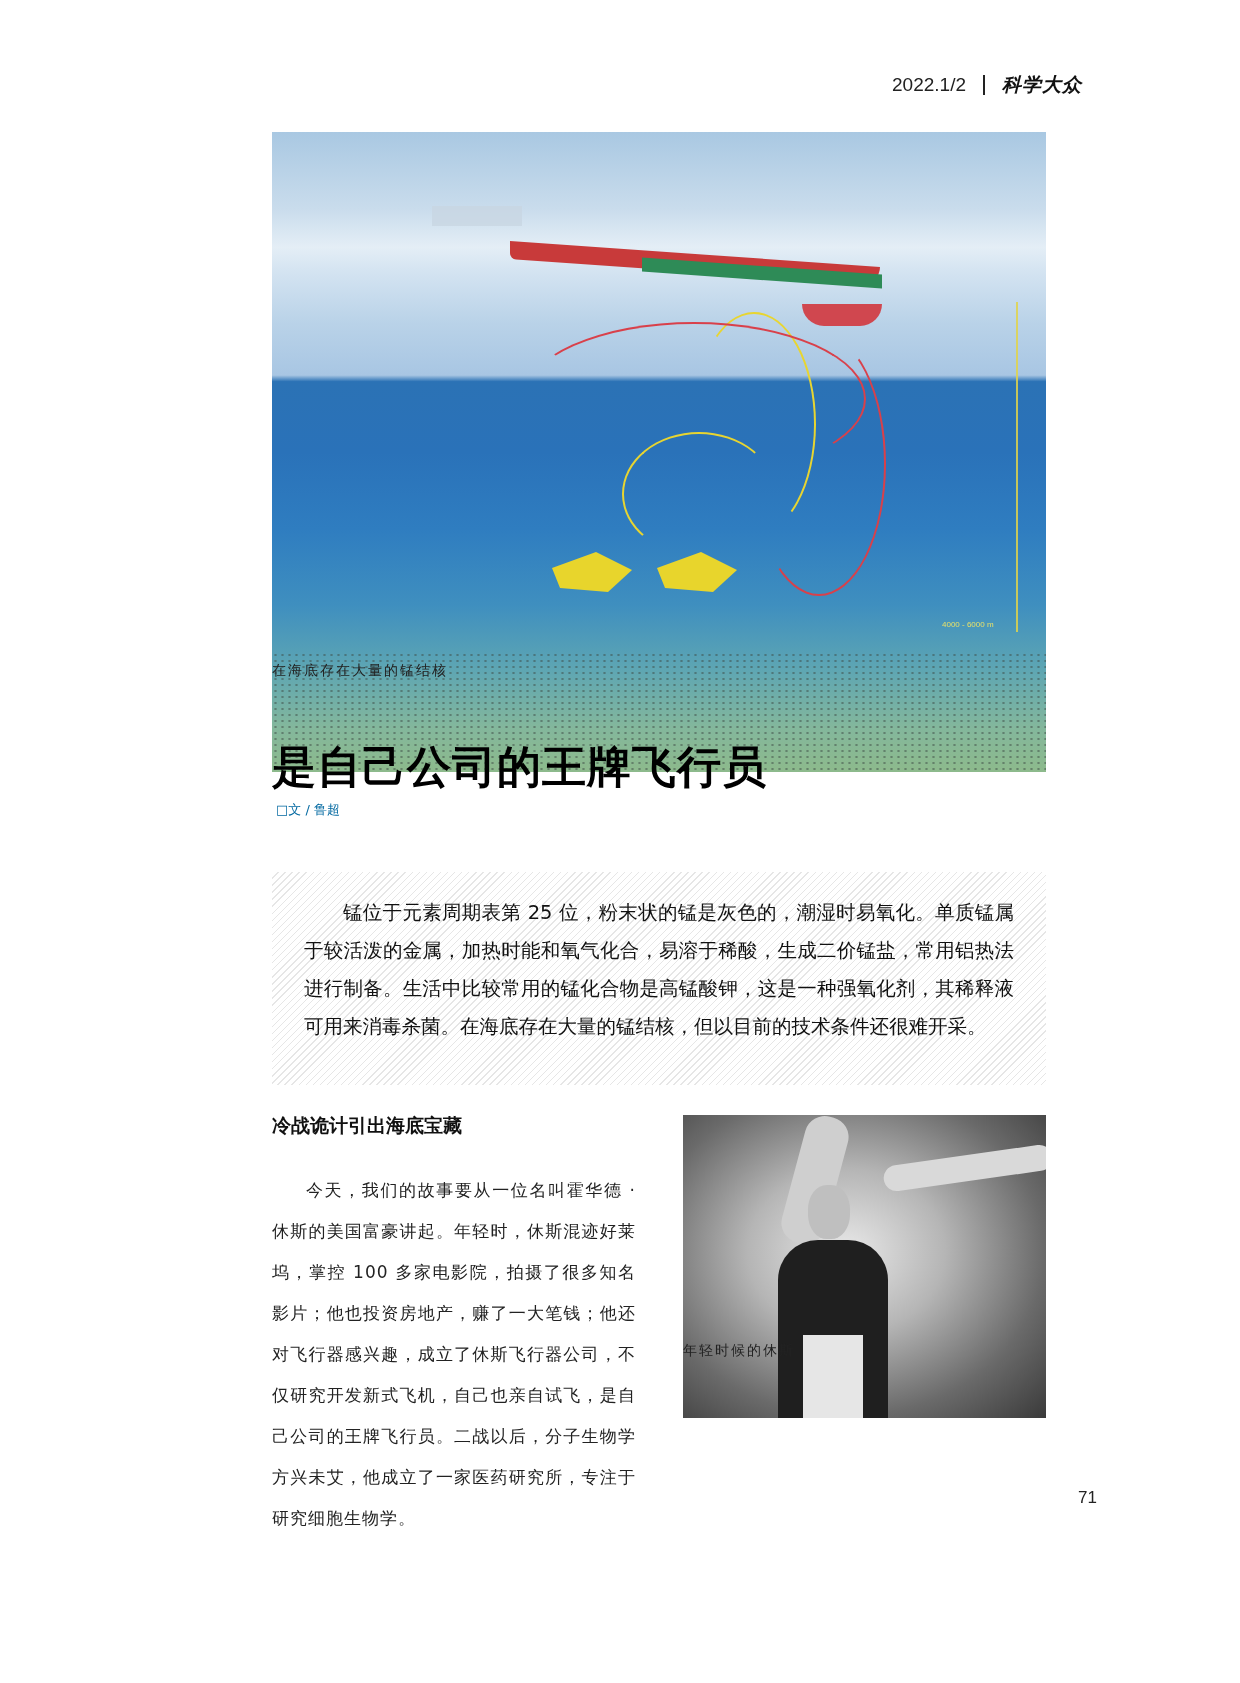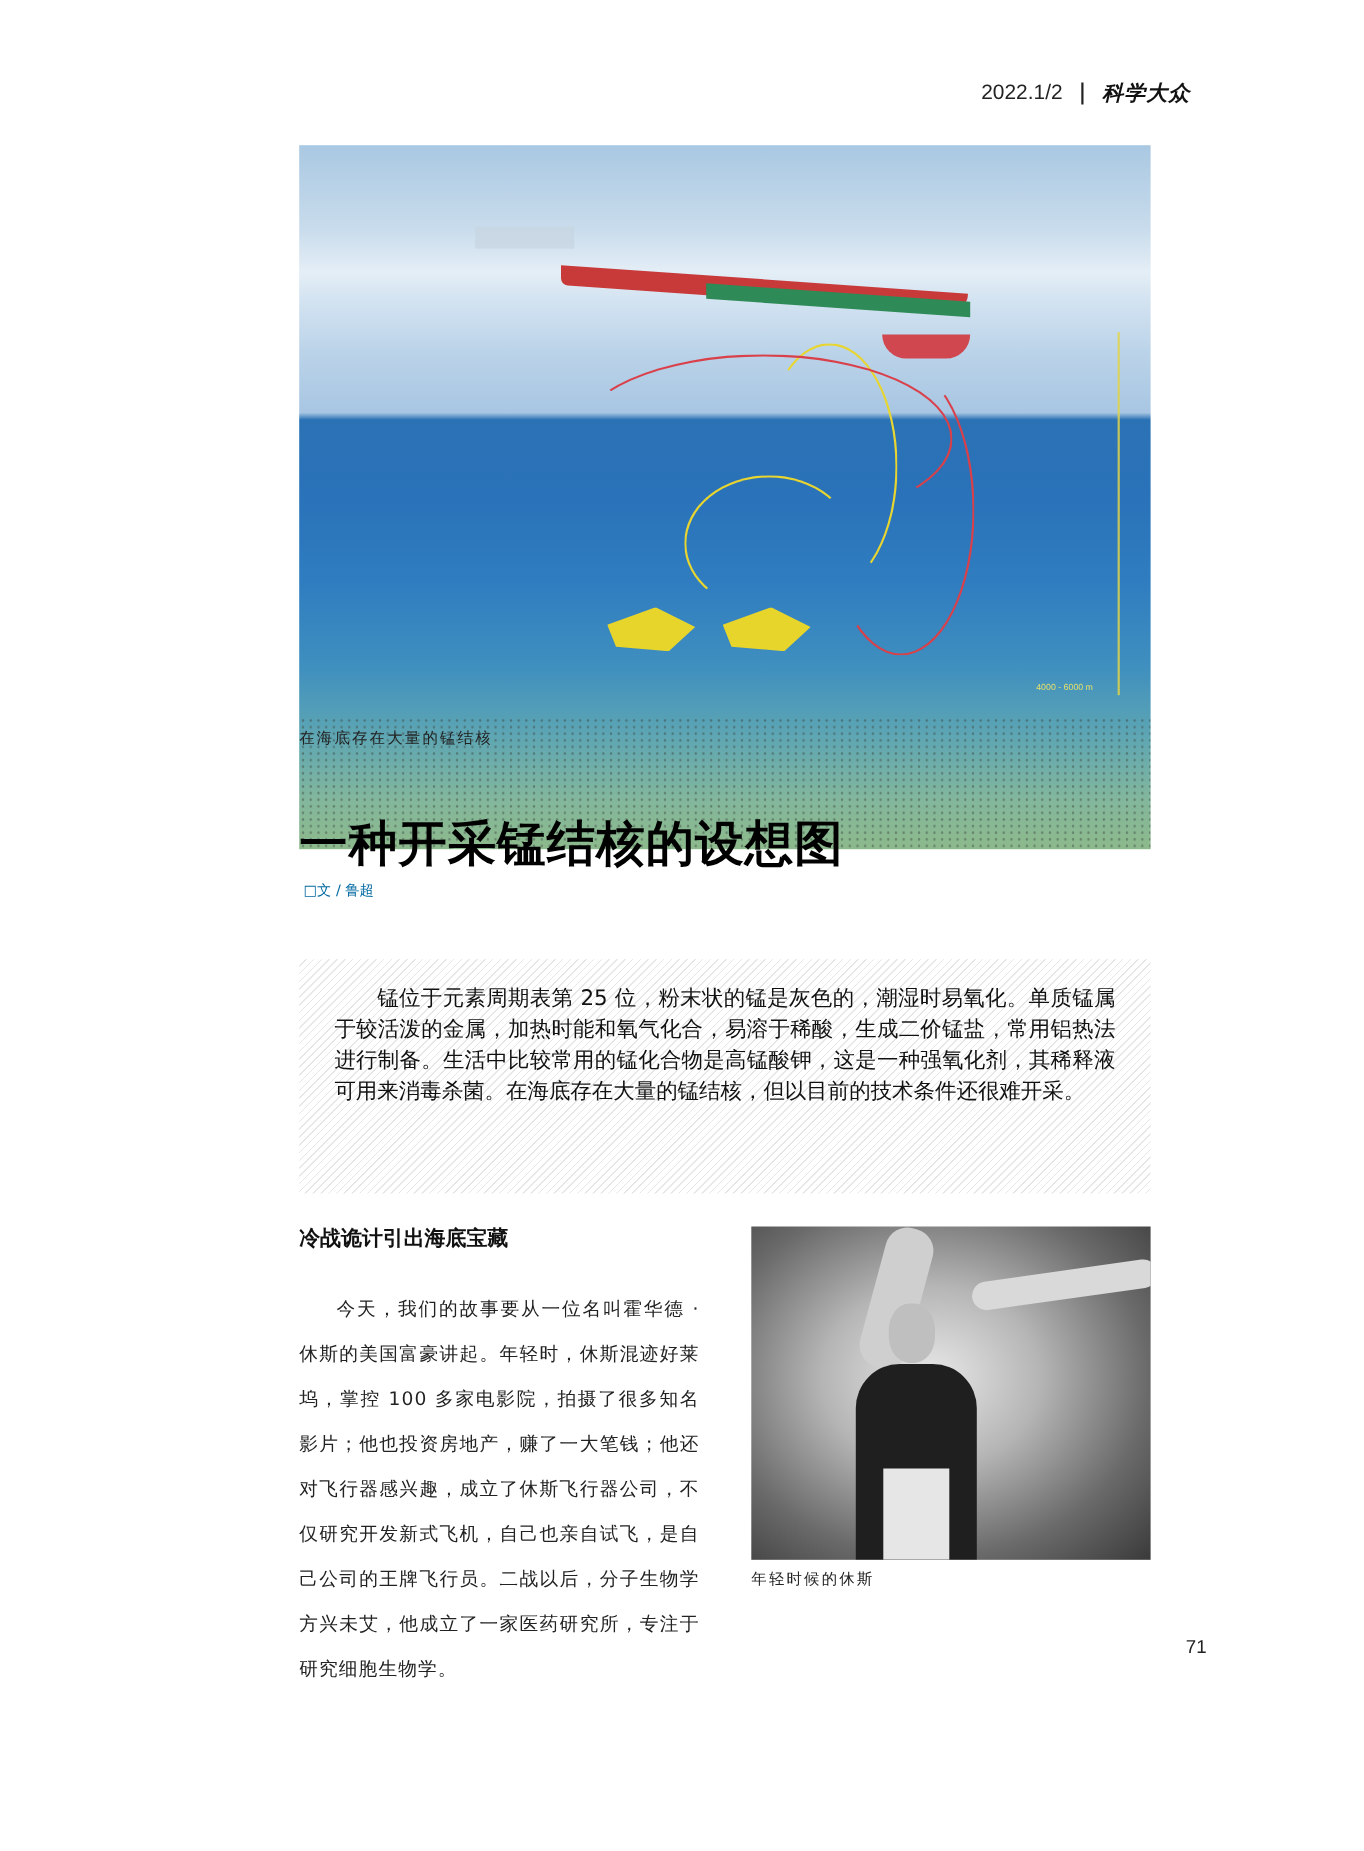--- a/index.html
+++ b/index.html
@@ -22,28 +22,28 @@
   .cable.red { border-color: #d9404a; }
   .collector { position: absolute; width: 80px; height: 40px; background: #e8d52c;
     clip-path: polygon(0 40%, 55% 0, 100% 45%, 70% 100%, 10% 90%); }
   .depth-line { position: absolute; left: 744px; top: 170px; width: 2px; height: 330px; background: #e0d44a; opacity: .85; }
   .depth-label { position: absolute; left: 670px; top: 488px; font-size: 8px; color: #e6e06a; font-family: "Liberation Sans", sans-serif; }
   .nodules { position: absolute; left: 0; bottom: 0; width: 100%; height: 120px;
     background-image: radial-gradient(#3d4a44 1px, transparent 1.4px); background-size: 7px 6px; opacity: .5; }
 
   .caption { position: absolute; font-family: "DejaVu Serif", serif; font-size: 14px; color: #222; letter-spacing: 2px; }
   .cap1 { left: 272px; top: 662px; }
-  .cap2 { left: 683px; top: 1427px; }
+  .cap2 { left: 683px; top: 1342px; }
 
   .title { position: absolute; left: 272px; top: 738px; font-size: 44px; font-weight: bold; color: #000; letter-spacing: 1px; font-family: "DejaVu Sans", sans-serif; }
   .byline { position: absolute; left: 276px; top: 801px; font-size: 13px; color: #0369a1; }
 
   .abstract { position: absolute; left: 272px; top: 872px; width: 774px; height: 213px;
     background: repeating-linear-gradient(135deg, #ffffff 0 4px, #e6e6e6 4px 5px); }
-  .abstract p { margin: 0; padding: 22px 32px 0 32px; font-size: 19.5px; line-height: 28px; color: #111; text-indent: 2em; text-align: justify; }
+  .abstract p { margin: 0; padding: 22px 32px 0 32px; font-size: 19.5px; line-height: 38px; color: #111; text-indent: 2em; text-align: justify; }
 
   .section-head { position: absolute; left: 272px; top: 1113px; font-size: 19px; font-weight: bold; color: #111; }
   .body-text { position: absolute; left: 272px; top: 1170px; width: 364px; margin: 0; font-size: 17px; line-height: 41px; color: #222; text-indent: 2em; text-align: justify; letter-spacing: 1px; }
 
   .photo { position: absolute; left: 683px; top: 1115px; width: 363px; height: 303px; overflow: hidden;
     background: radial-gradient(ellipse at 45% 45%, #e8e8e8 0%, #b5b5b5 35%, #6a6a6a 70%, #3a3a3a 100%); }
   .prop { position: absolute; left: 200px; top: 40px; width: 170px; height: 26px; background: #d9d9d9; transform: rotate(-8deg); border-radius: 13px; }
   .prop2 { position: absolute; left: 110px; top: 0; width: 44px; height: 130px; background: #cfcfcf; transform: rotate(15deg); border-radius: 20px; }
   .person-head { position: absolute; left: 125px; top: 70px; width: 42px; height: 54px; background: #bfbfbf; border-radius: 45%; }
   .person-body { position: absolute; left: 95px; top: 125px; width: 110px; height: 178px; background: #1f1f1f; border-radius: 40px 40px 0 0; }
@@ -70,21 +70,21 @@
   <div class="cable red" style="left:480px;top:200px;width:130px;height:260px;border-left-color:transparent;border-top-color:transparent;"></div>
   <div class="cable" style="left:350px;top:300px;width:150px;height:120px;border-right-color:transparent;border-bottom-color:transparent;"></div>
   <div class="collector" style="left:280px;top:420px;"></div>
   <div class="collector" style="left:385px;top:420px;"></div>
   <div class="nodules"></div>
   <div class="depth-line"></div>
   <div class="depth-label">4000 - 6000 m</div>
 </div>
 <div class="caption cap1">在海底存在大量的锰结核</div>
 
-<h1 class="title" style="margin:0;">一种开采锰结核的设想图</h1>
+<h1 class="title" style="margin:0;">是自己公司的王牌飞行员</h1>
 <div class="byline">□文 / 鲁超</div>
 
 <div class="abstract">
   <p>锰位于元素周期表第 25 位，粉末状的锰是灰色的，潮湿时易氧化。单质锰属于较活泼的金属，加热时能和氧气化合，易溶于稀酸，生成二价锰盐，常用铝热法进行制备。生活中比较常用的锰化合物是高锰酸钾，这是一种强氧化剂，其稀释液可用来消毒杀菌。在海底存在大量的锰结核，但以目前的技术条件还很难开采。</p>
 </div>
 
 <h2 class="section-head" style="margin:0;">冷战诡计引出海底宝藏</h2>
 <p class="body-text">今天，我们的故事要从一位名叫霍华德 · 休斯的美国富豪讲起。年轻时，休斯混迹好莱坞，掌控 100 多家电影院，拍摄了很多知名影片；他也投资房地产，赚了一大笔钱；他还对飞行器感兴趣，成立了休斯飞行器公司，不仅研究开发新式飞机，自己也亲自试飞，是自己公司的王牌飞行员。二战以后，分子生物学方兴未艾，他成立了一家医药研究所，专注于研究细胞生物学。</p>
 
 <div class="photo">

